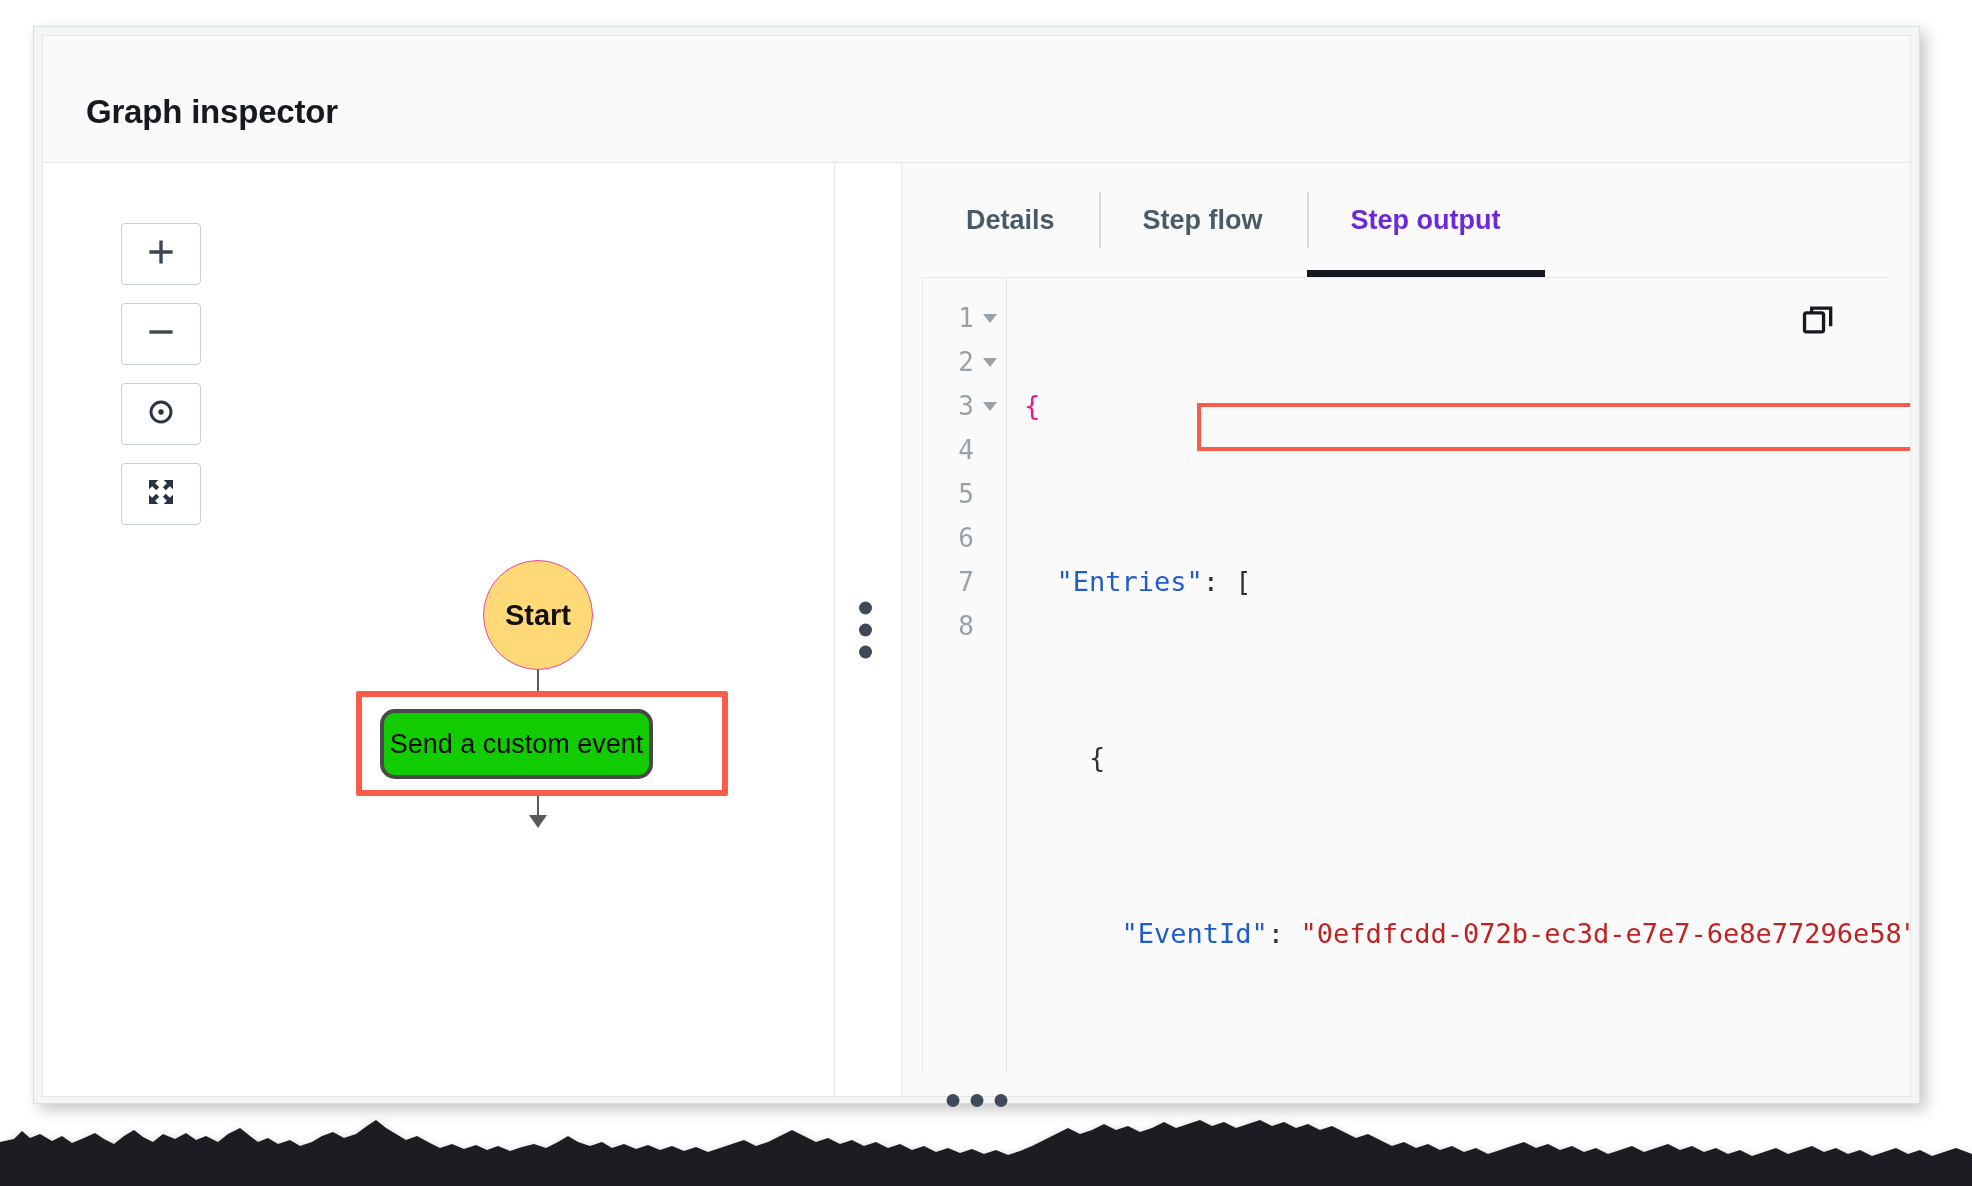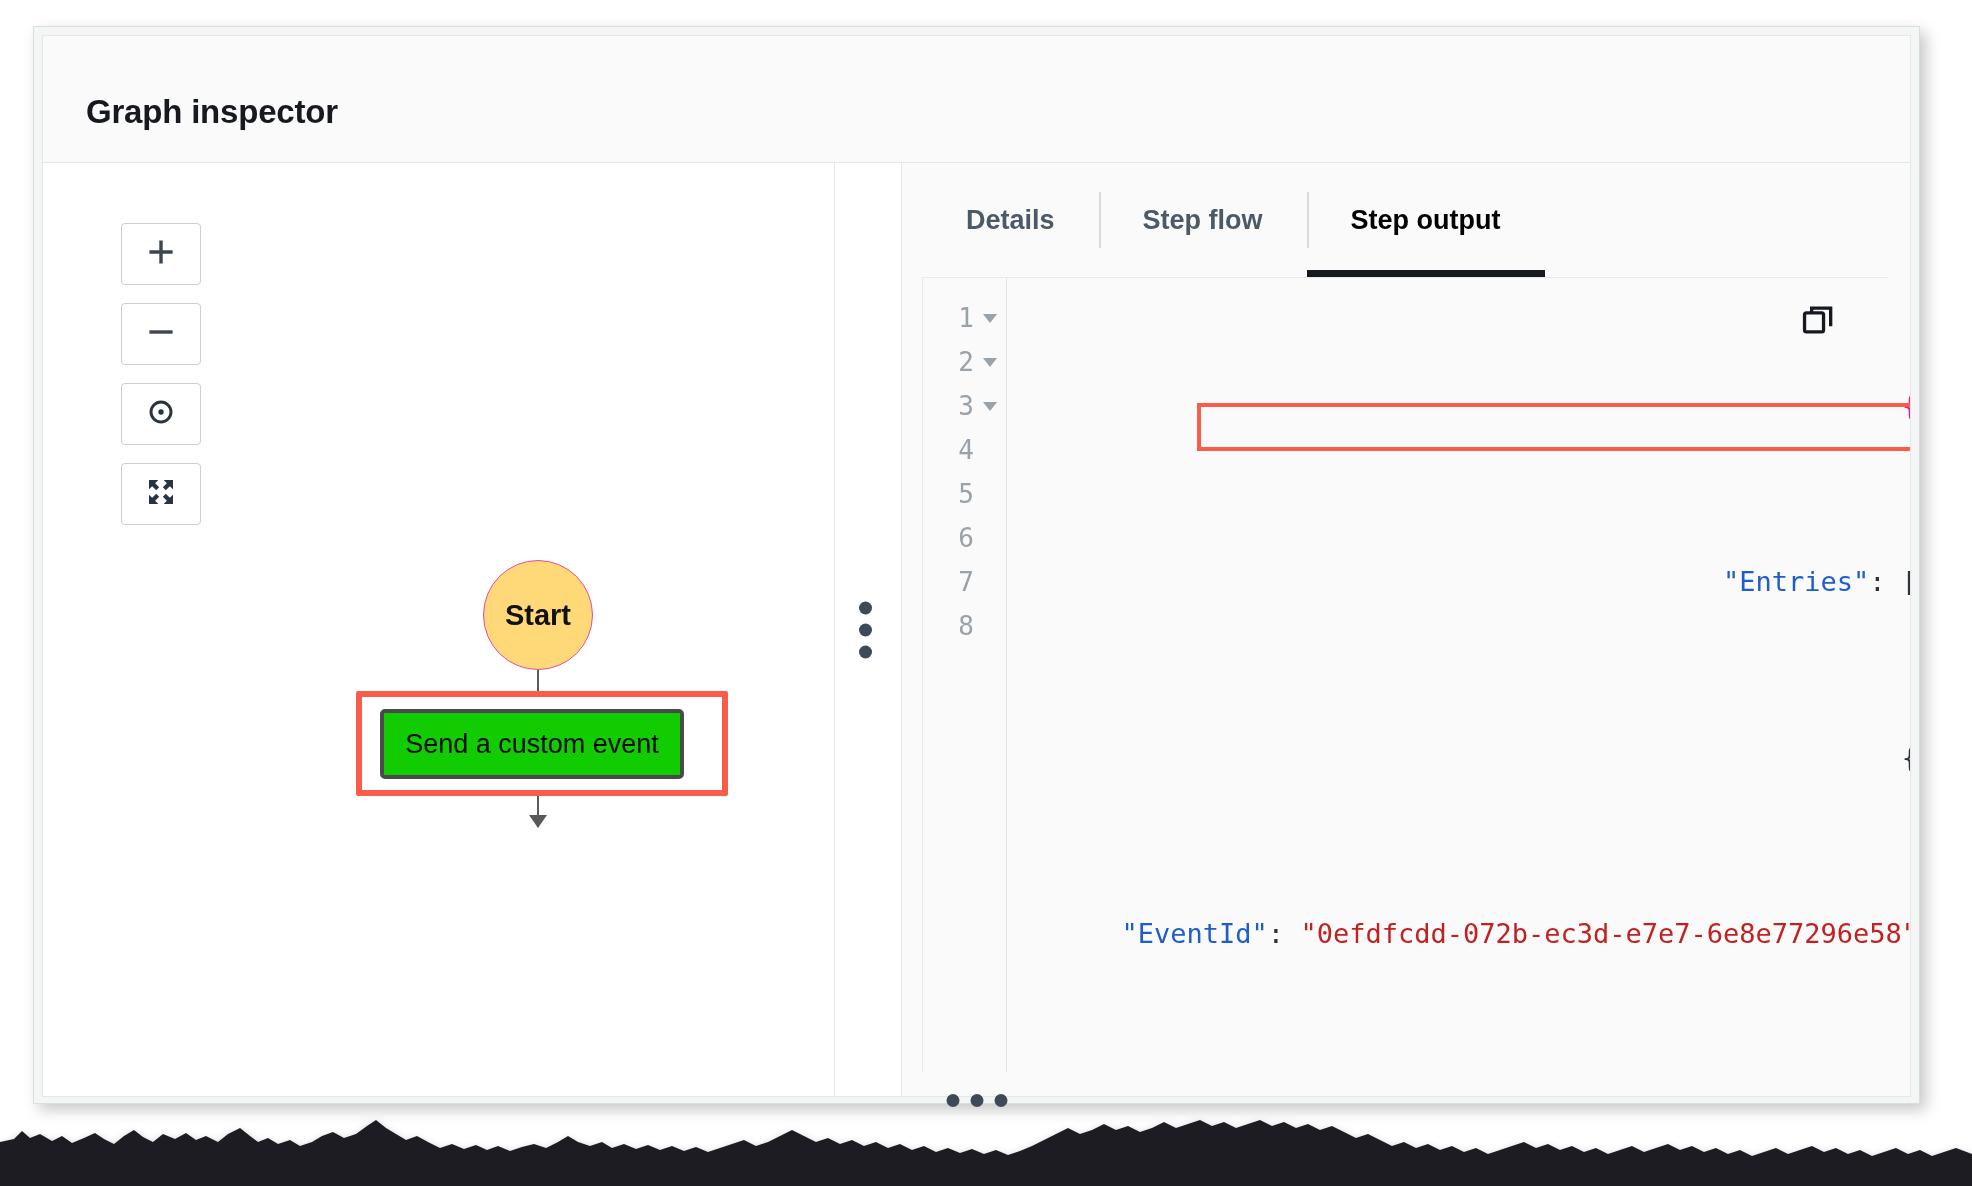--- a/index.html
+++ b/index.html
@@ -20,21 +20,20 @@
   .window {
     position: absolute;
     left: 33px;
     top: 26px;
     width: 1887px;
     height: 1078px;
     background: #f4f6f6;
     border: 1px solid #d9dee2;
     box-sizing: border-box;
     box-shadow: 6px 6px 14px rgba(0,0,0,0.22);
-    text-align: right;
   }
   .panel-card {
     position: absolute;
     left: 8px;
     top: 8px;
     width: 1869px;
     height: 1062px;
     background: #ffffff;
     border: 1px solid #e3e7ea;
     box-sizing: border-box;
@@ -180,25 +179,25 @@
     height: 105px;
     border: 6px solid #fa5c4a;
     background: #ffffff;
     box-sizing: border-box;
     border-radius: 2px;
   }
   .node-task {
     position: absolute;
     left: 337px;
     top: 546px;
-    width: 304px;
+    width: 273px;
     height: 70px;
     background: #11cc00;
     border: 4px solid #4a4a4a;
-    border-radius: 5px;
+    border-radius: 15px;
     display: flex;
     align-items: center;
     justify-content: center;
     font-size: 27px;
     color: #0a0a0a;
     box-sizing: border-box;
   }
 
   
   .splitter {
@@ -261,21 +260,21 @@
   }
   .tab + .tab::before {
     content: "";
     position: absolute;
     left: 0;
     top: 29px;
     height: 56px;
     width: 2px;
     background: #d5dbdf;
   }
-  .tab.active { color: #000000; }
+  .tab.active { color: #6d28d9; }
   .tab.active::after {
     content: "";
     position: absolute;
     left: 0; right: 0;
     bottom: 0;
     height: 7px;
     background: #16191f;
   }
 
   .code-area {

